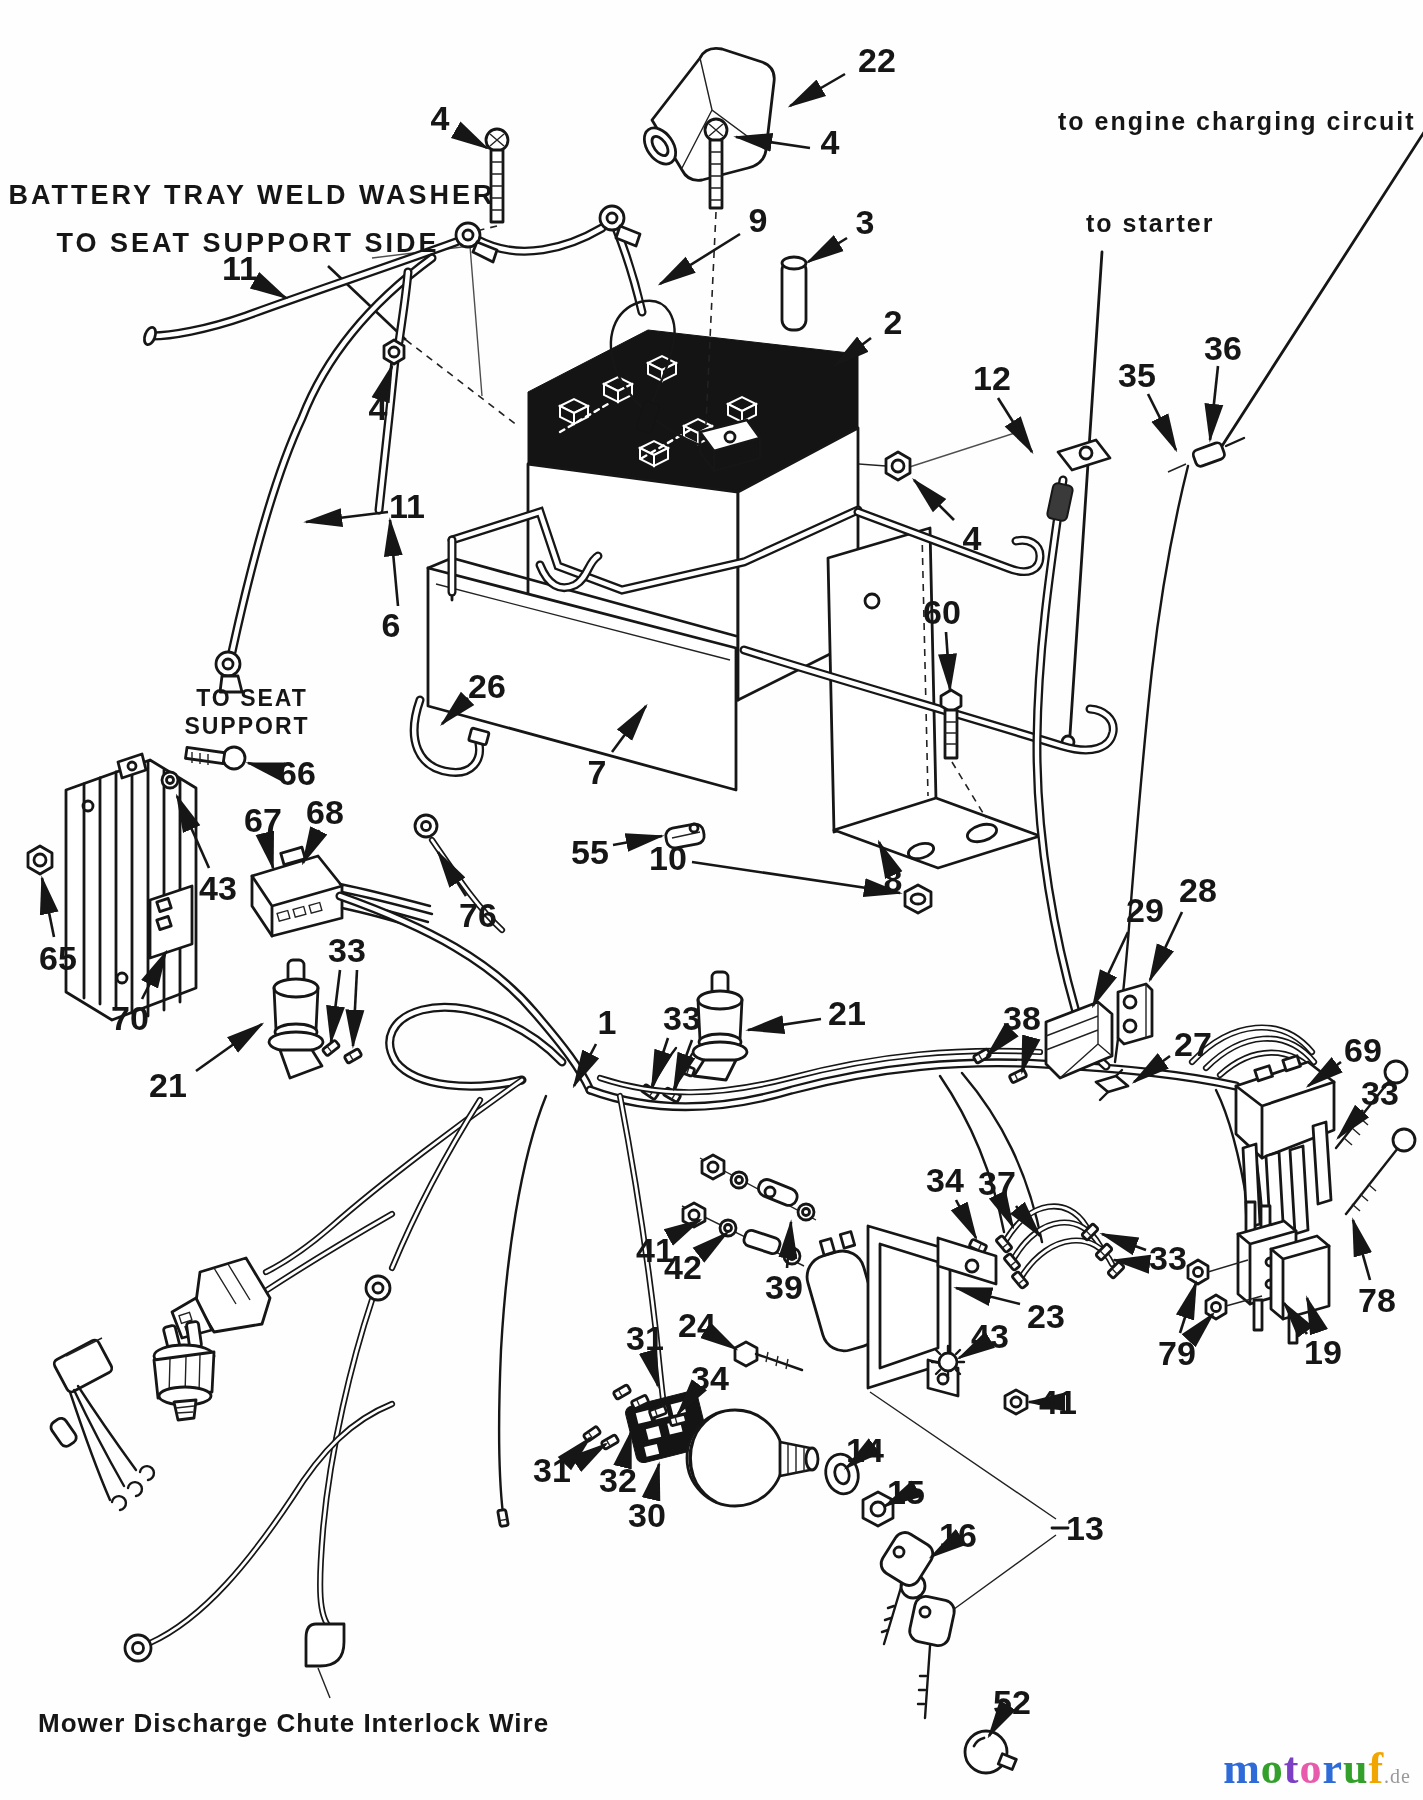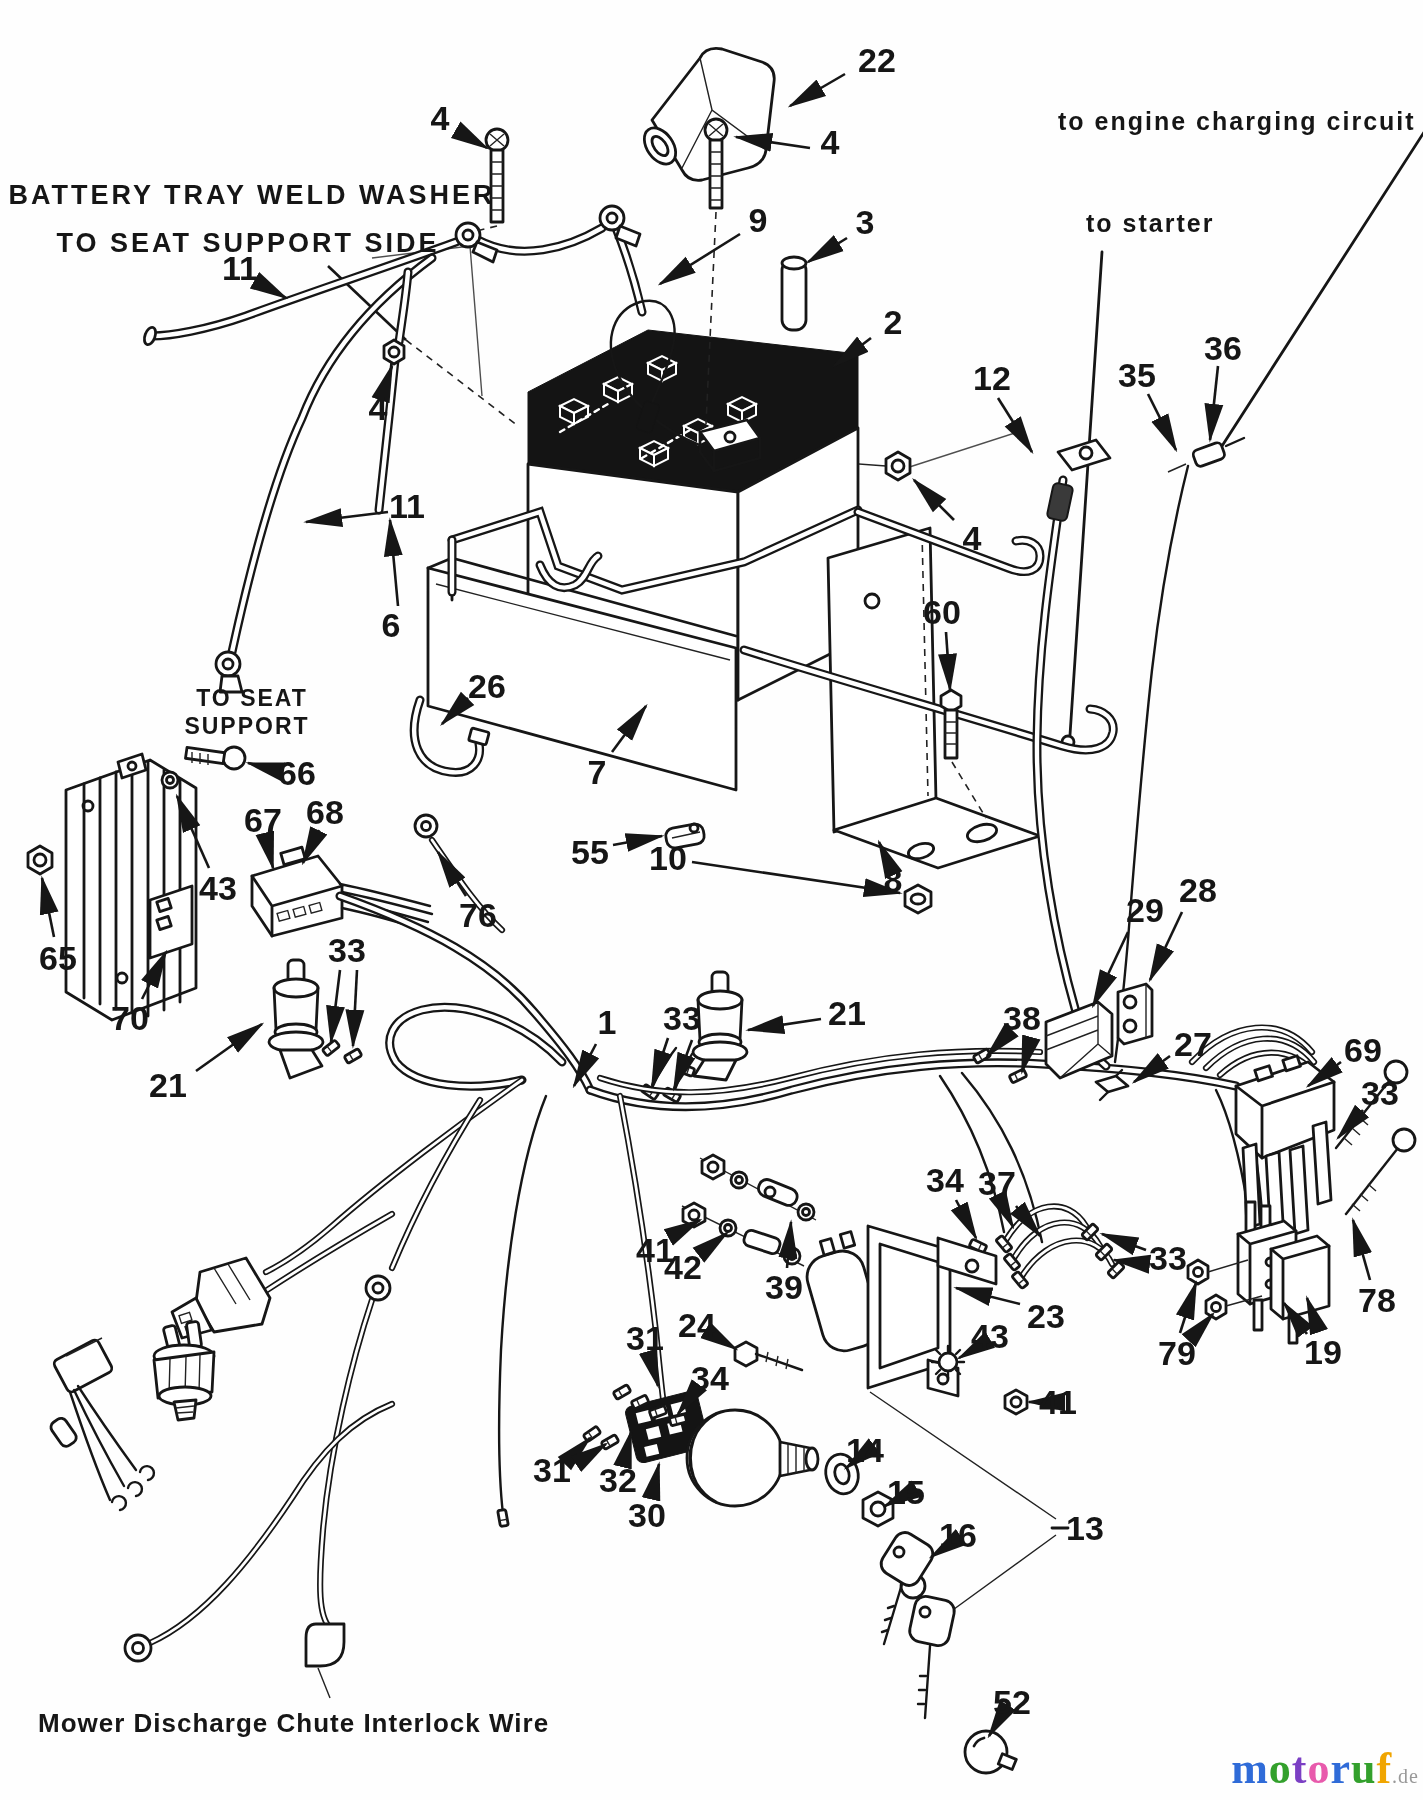--- a/index.html
+++ b/index.html
@@ -16,21 +16,21 @@
   .tube{fill:none;stroke:#fff;stroke-width:4.4;stroke-linecap:round;}
   .tube-under{fill:none;stroke:#161616;stroke-width:9;stroke-linecap:round;}
   .tube2{fill:none;stroke:#fff;stroke-width:2.8;stroke-linecap:round;}
   .tube2-under{fill:none;stroke:#161616;stroke-width:6.2;stroke-linecap:round;}
   .arrow{stroke:#161616;stroke-width:2.6;fill:none;}
   text.num{font-size:34px;font-weight:700;fill:#161616;text-anchor:middle;}
   text.hdr{font-size:27px;font-weight:700;fill:#161616;letter-spacing:3px;text-anchor:middle;}
   text.hdr2{font-size:23px;font-weight:700;fill:#161616;letter-spacing:2px;text-anchor:middle;}
   text.ann{font-size:25px;font-weight:600;fill:#161616;letter-spacing:2px;}
   text.note{font-size:26px;font-weight:600;fill:#161616;letter-spacing:1px;}
-  #watermark{position:absolute;right:4px;bottom:6px;font-family:"Liberation Serif",serif;
+  #watermark{position:absolute;right:12px;bottom:6px;font-family:"Liberation Serif",serif;
              font-size:44px;font-weight:700;letter-spacing:1px;}
   #watermark .suf{font-size:20px;font-weight:400;}
 </style>
 </head>
 <body>
 
 <div id="page">
 <svg id="art" width="1423" height="1800" viewBox="0 0 1423 1800">
   <defs>
     <marker id="ah" viewBox="0 0 14 8" refX="13" refY="4" markerWidth="15" markerHeight="9" orient="auto">

